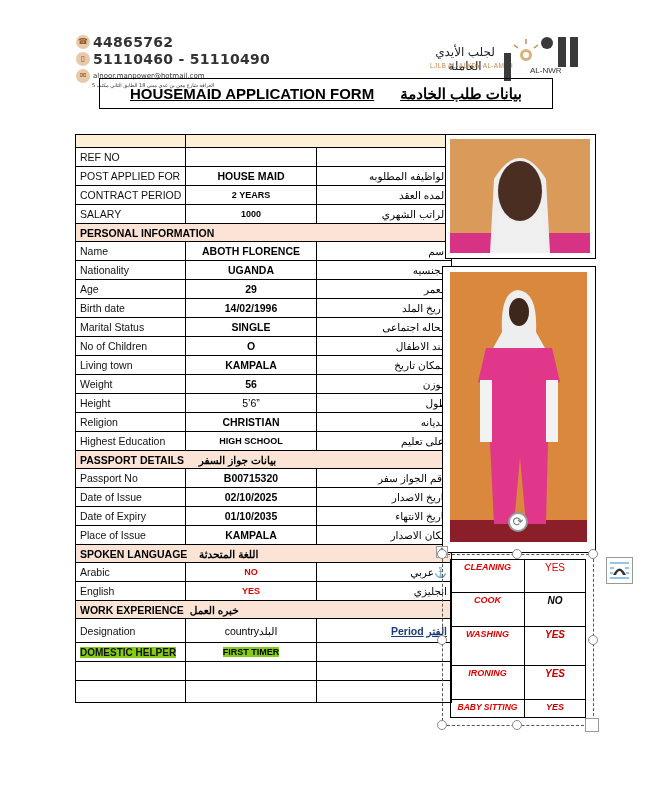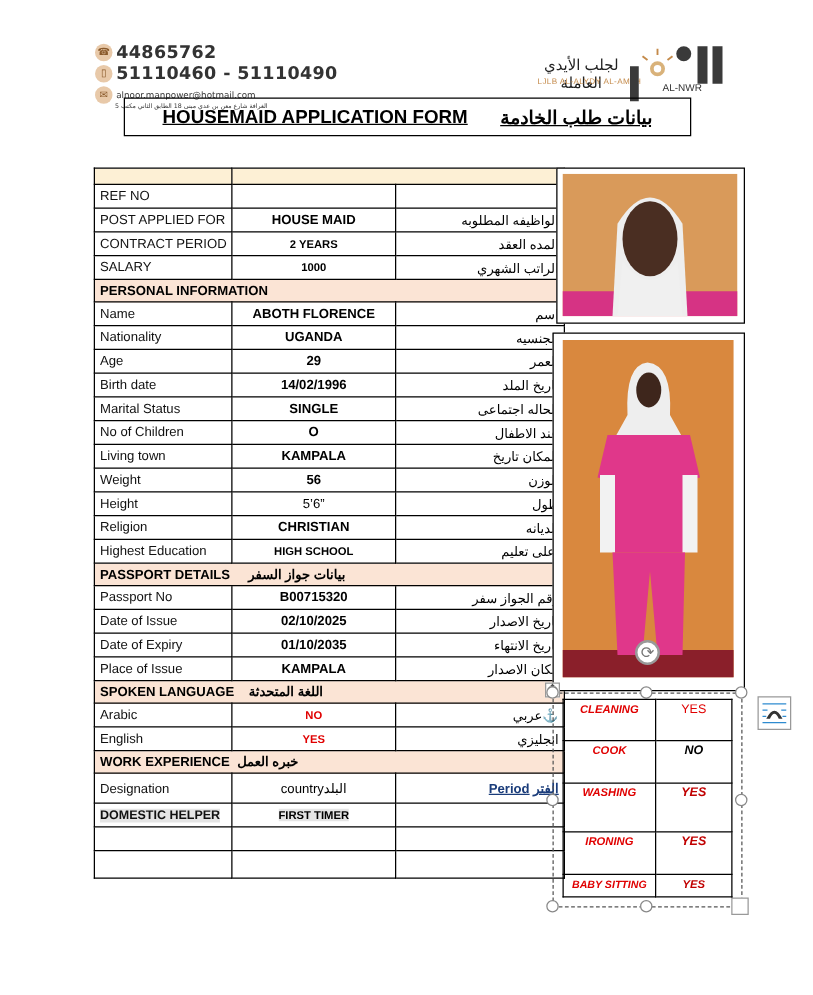--- a/index.html
+++ b/index.html
@@ -19,21 +19,21 @@
 .titlebox .en{font-size:15px;font-weight:bold;text-decoration:underline}
 .titlebox .ar{font-size:15px;font-weight:bold;text-decoration:underline;direction:rtl}
 table.main{position:absolute;left:75px;top:134px;width:377px;border-collapse:collapse;font-size:10.5px}
 table.main td{border:1px solid #000;height:19px;padding:0 4px;vertical-align:middle}
 td.c1{width:106px;font-weight:normal;color:#111}
 td.c2{width:125px;text-align:center;font-weight:bold}
 td.c3{width:130px;text-align:right;direction:rtl}
 tr.sec td{background:#fbe4d5;font-weight:bold;height:18px}
 tr.top td{background:#fdf0d5;height:13px}
 .red{color:#e00000}
-.hl{background:#e5e5e5}
+.hl{background:#84cc16}
 .link{color:#1a3c7a;text-decoration:underline;font-weight:bold}
 .photo1{position:absolute;left:445px;top:134px;width:151px;height:125px;border:1.5px solid #000;background:#fff}
 .photo2{position:absolute;left:442px;top:266px;width:154px;height:287px;border:1.5px solid #000;background:#fff}
 .pimg{position:absolute;overflow:hidden}
 .skills{position:absolute;left:450px;top:559px;width:136px;border-collapse:collapse;font-size:9px;font-style:italic;font-weight:bold}
 .skills td{border:1px solid #000;vertical-align:top;text-align:center;padding-top:2px}
 .sel{position:absolute;border:1px dashed #555}
 .hdl{position:absolute;width:10px;height:10px;border-radius:50%;border:1.5px solid #888;background:#fff}
 .wrapicon{position:absolute;left:606px;top:557px;width:27px;height:27px;border:1px solid #999;background:#fff}
 .move{position:absolute;width:12px;height:12px;border:1px solid #999;background:#fff;font-size:10px;line-height:10px;text-align:center;color:#555}

